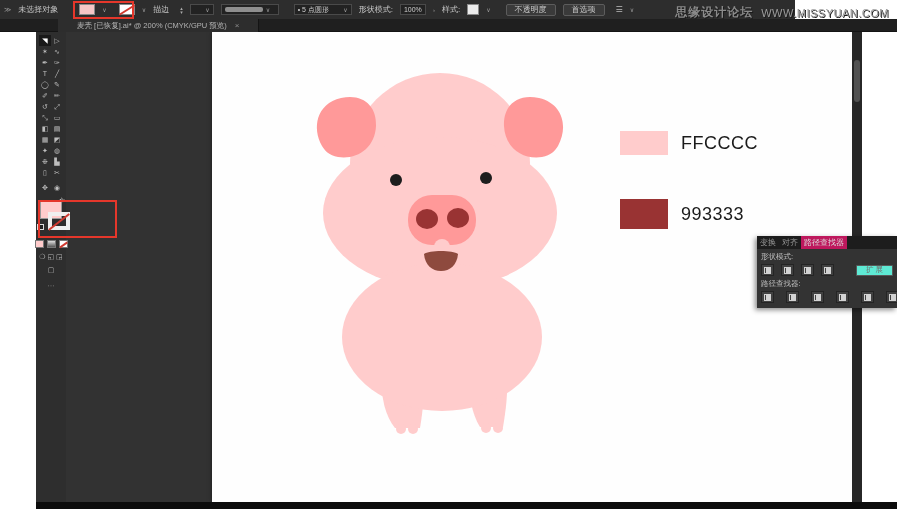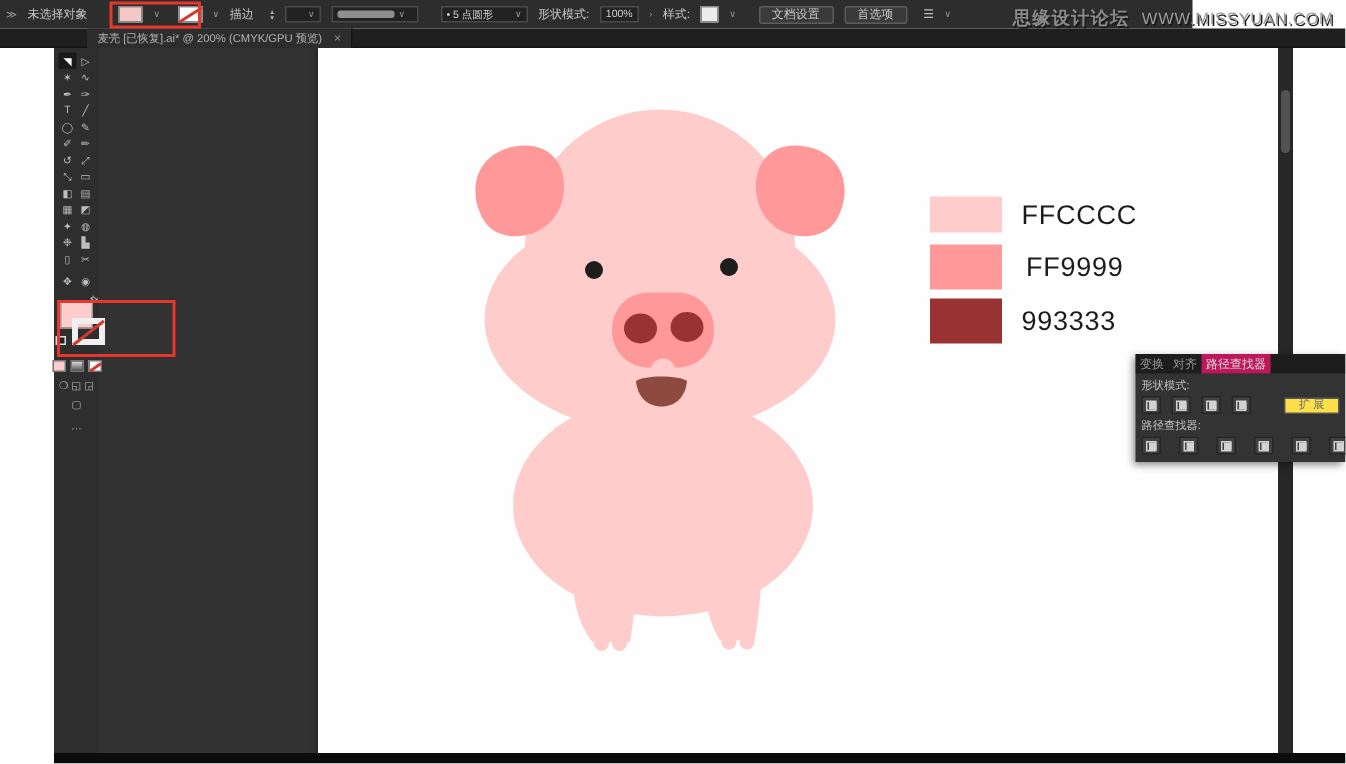--- a/index.html
+++ b/index.html
@@ -17,21 +17,21 @@
   .stepper{display:flex;flex-direction:column;line-height:4px;font-size:5px;color:#aaa;margin-left:4px}
   .field{height:11px;background:#222;border:1px solid #4a4a4a;display:flex;align-items:center;gap:3px;padding:0 3px;color:#cfcfcf}
   .profilebar{width:38px;height:5px;background:#8f8f8f;border-radius:2px}
   .btn{height:12px;background:#3a3a3a;border:1px solid #5c5c5c;border-radius:2px;color:#c9c9c9;
     font-size:8px;padding:0 8px;display:inline-flex;align-items:center}
   .panelicon{color:#bdbdbd;font-size:8px;letter-spacing:0}
 
   
   .tabbar{position:absolute;left:0;top:19px;width:897px;height:13px;background:#1f1f1f;border-bottom:1px solid #141414;z-index:29}
   .doctab{position:absolute;left:58px;top:0;height:13px;background:#2d2d2d;border-right:1px solid #141414;
-    display:flex;align-items:center;gap:8px;padding:0 7px;color:#b3b3b3;font-size:7.5px;white-space:nowrap}
+    display:flex;align-items:center;gap:8px;padding:0 19px;color:#b3b3b3;font-size:7.5px;white-space:nowrap}
   .doctab .x{color:#8d8d8d;font-size:8px}
 
   
   .leftmargin{position:absolute;left:0;top:32px;width:36px;height:477px;background:#fff;z-index:8}
   .rightmargin{position:absolute;left:862px;top:32px;width:35px;height:470px;background:#fff;z-index:8}
   .toolbar{position:absolute;left:36px;top:32px;width:30px;height:470px;background:#2e2e2e;z-index:10;
     display:flex;flex-direction:column;align-items:center;padding-top:3px}
   .canvas{position:absolute;left:66px;top:32px;width:786px;height:470px;background:#323232;z-index:1}
   .artboard{position:absolute;left:212px;top:32px;width:640px;height:470px;background:#fefefe;z-index:2;box-shadow:0 0 4px rgba(0,0,0,.5)}
   .vscroll{position:absolute;left:852px;top:32px;width:10px;height:470px;background:#272727;z-index:9}
@@ -74,21 +74,21 @@
   .pf-tab{padding:0 3px;display:flex;align-items:center;color:#979797}
   .pf-tab.active{background:#be185d;color:#ddd}
   .pf-body{padding:2px 4px}
   .pf-label{color:#c2c2c2;margin:1px 0 2px 0;font-size:7.5px}
   .pf-row{display:flex;gap:12px;align-items:center;margin:1px 0 3px 0}
   .pf-row.modes{gap:7px}
   .pfbtn{position:relative;width:13px;height:12px;background:#414141;border:1px solid #242424;flex:0 0 auto}
   .pfbtn::before{content:"";position:absolute;left:2px;top:2px;width:5px;height:5px;border:1px solid #d2d2d2}
   .pfbtn::after{content:"";position:absolute;right:2px;bottom:2px;width:5px;height:5px;background:#d2d2d2}
   .expand{margin-left:auto;height:11px;display:flex;align-items:center;border:1px solid #585858;
-    background:#fde047;color:#707070;padding:0 9px;font-size:7.5px;border-radius:1px}
+    background:#5eead4;color:#707070;padding:0 9px;font-size:7.5px;border-radius:1px}
 
   
   .wm{position:absolute;right:8px;top:4px;z-index:60;display:flex;gap:8px;align-items:center}
   .wm-cn{font-size:12px;font-weight:bold;color:#8a8a8a;letter-spacing:1px;text-shadow:1px 1px 0 #1a1a1a}
   .wm-en{font-size:11px;font-weight:normal;color:#9c9c9c;letter-spacing:.5px;text-shadow:1px 1px 0 #1a1a1a}
 </style>
 </head>
 <body>
 
 <div id="app">
@@ -117,21 +117,21 @@
       <span class="dd" style="margin-left:auto">∨</span>
     </span>
     <span>形状模式:</span>
     <span class="field" style="width:26px">
       <span style="font-size:7px">100%</span>
     </span>
     <span class="dd">›</span>
     <span>样式:</span>
     <span class="cb-swatch" style="width: 12px; background: rgb(236, 236, 236);"></span>
     <span class="dd">∨</span>
-    <span class="btn" style="margin-left:8px">文档设置</span>
+    <span class="btn" style="margin-left:8px">不透明度</span>
     <span class="btn">首选项</span>
     <span class="panelicon" style="margin-left:4px">☰</span>
     <span class="dd">∨</span>
   </div>
 
   <div class="tabbar">
     <div class="doctab">
       <span>麦壳 [已恢复].ai* @ 200% (CMYK/GPU 预览)</span>
       <span class="x">×</span>
     </div>
@@ -220,24 +220,20 @@
     <ellipse cx="427" cy="219" rx="11" ry="10" fill="#993333"></ellipse>
     <ellipse cx="458" cy="218" rx="11" ry="10" fill="#993333"></ellipse>
 
     <path d="M424,254 C429,250 453,250 458,254 C457,265 450,271 441,271 C432,271 425,265 424,254 Z" fill="#8E4A3E"></path>
   </svg>
 
   <div class="legendrow" style="left:620px;top:131px">
     <span class="legendbox" style="height: 24px; background: rgb(255, 204, 204);"></span>
     <span class="legendlabel">FFCCCC</span>
   </div>
-  <div class="legendrow" style="left:620px;top:163px">
-    <span class="legendbox" style="height: 30px; background: rgb(255, 153, 153);"></span>
-    <span class="legendlabel" style="margin-left:3px">FF9999</span>
-  </div>
   <div class="legendrow" style="left:620px;top:199px">
     <span class="legendbox" style="height: 30px; background: rgb(153, 51, 51);"></span>
     <span class="legendlabel">993333</span>
   </div>
 
   <div class="pf">
     <div class="pf-tabs">
       <span class="pf-tab">变换</span>
       <span class="pf-tab">对齐</span>
       <span class="pf-tab active">路径查找器</span>

